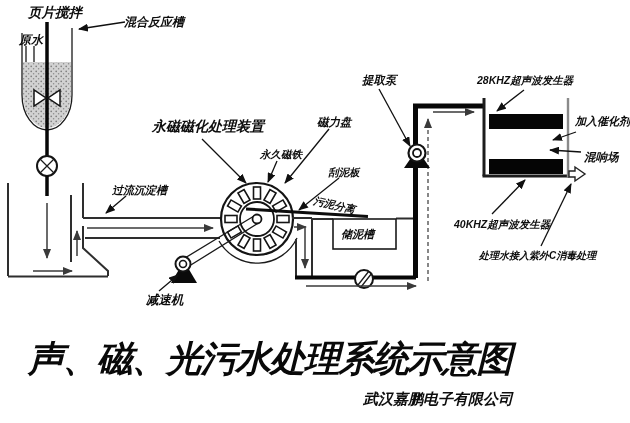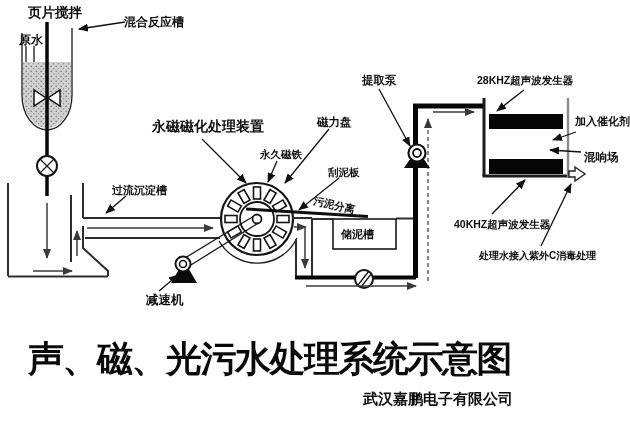--- a/index.html
+++ b/index.html
@@ -1,16 +1,16 @@
 <!DOCTYPE html>
 <html><head>
 <meta charset="utf-8">
 <style>
   html,body{margin:0;padding:0;background:#ffffff;}
-  .stage{position:relative;width:630px;height:423px;background:#ffffff;overflow:hidden;}
+  .stage{position:relative;width:630px;height:423px;background:#ffffff;overflow:hidden;font-style:italic;}
   svg{display:block;}
   .lbl{font-family:"Liberation Sans",sans-serif;font-weight:700;fill:#0d0d0d;}
   .ttl{font-family:"Liberation Serif",serif;font-weight:700;fill:#090909;}
   .struct{stroke:#2e2e2e;stroke-width:2;fill:none;}
   .thin{stroke:#1a1a1a;stroke-width:1.3;fill:none;}
   .flow{stroke:#3a3a3a;stroke-width:1.5;fill:none;}
   .pipe{stroke:#070707;fill:none;}
   .white{fill:#ffffff;}
 </style>
 </head>

